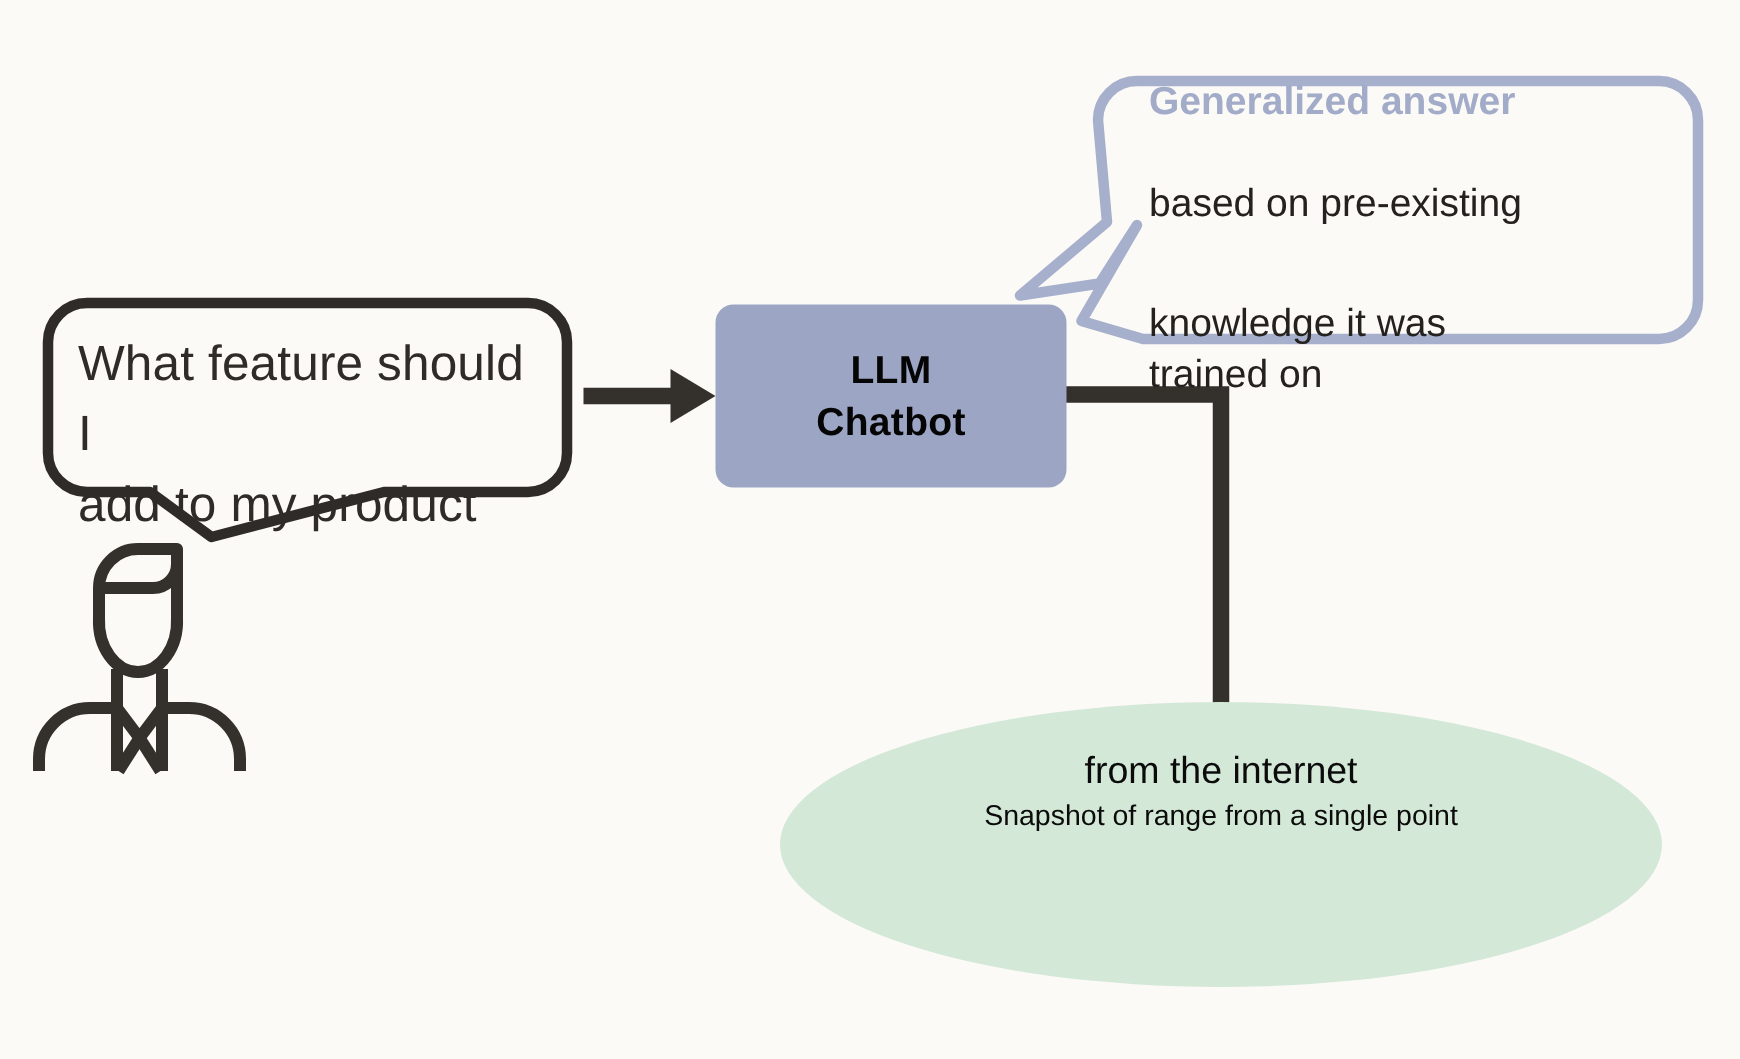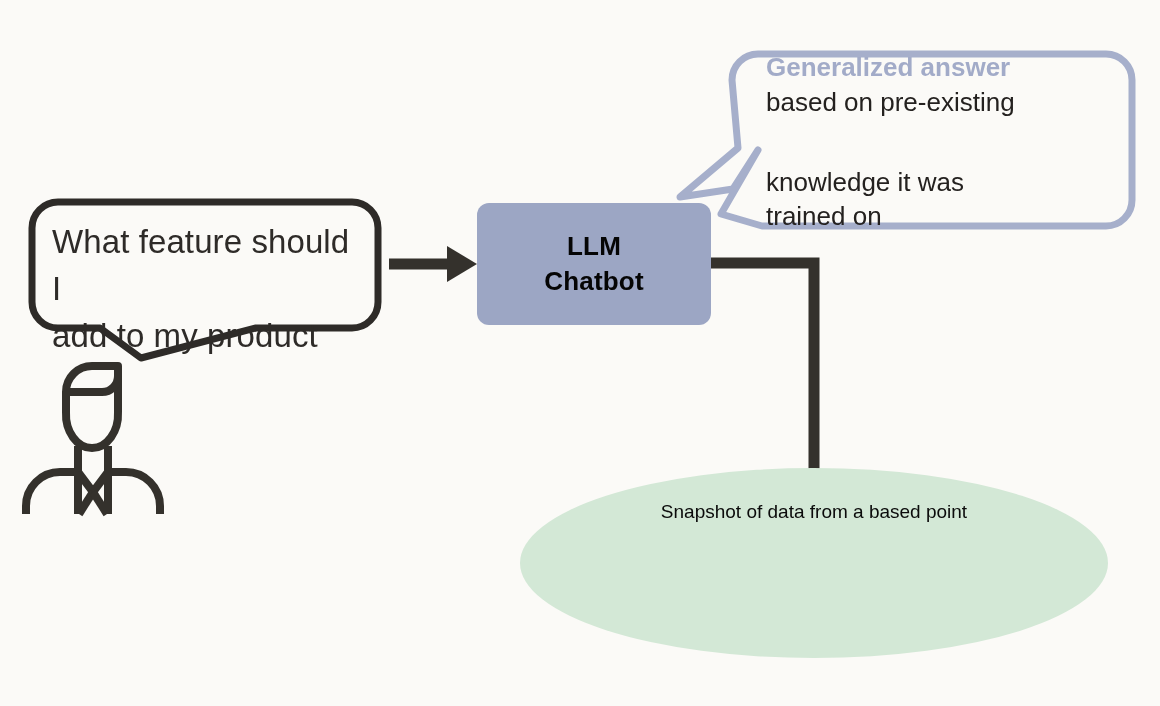--- a/index.html
+++ b/index.html
@@ -69,20 +69,21 @@
     font-size: 26px;
     line-height: 1.34;
   }
   #answer-bubble-heading {
     color: #A2ABC8;
     font-weight: bold;
     display: block;
   }
   #answer-bubble-body {
     display: block;
+    margin-top: 33px;
   }
 
   
   #data-source-ellipse {
     position: absolute;
     left: 520px;
     top: 468px;
     width: 588px;
     height: 190px;
     background: #D3E8D6;
@@ -187,16 +188,17 @@
 
   <div id="answer-bubble-text">
     <span id="answer-bubble-heading">Generalized answer</span>
     <span id="answer-bubble-body">based on pre-existing</span>
     <span id="answer-bubble-body-2" style="display:block;margin-top:45px;">knowledge it was</span>
     <span id="answer-bubble-body-3" style="display:block;">trained on</span>
   </div>
 
   <div id="data-source-ellipse"></div>
   <div id="data-source-labels">
-    <span id="data-source-subtitle">Snapshot of data from a based point</span>
+    <span class="" style="font-size:25px;line-height:1.3;display:block;">from the internet</span>
+    <span id="data-source-subtitle">Snapshot of range from a single point</span>
   </div>
 
 </div>
 
 </body></html>

